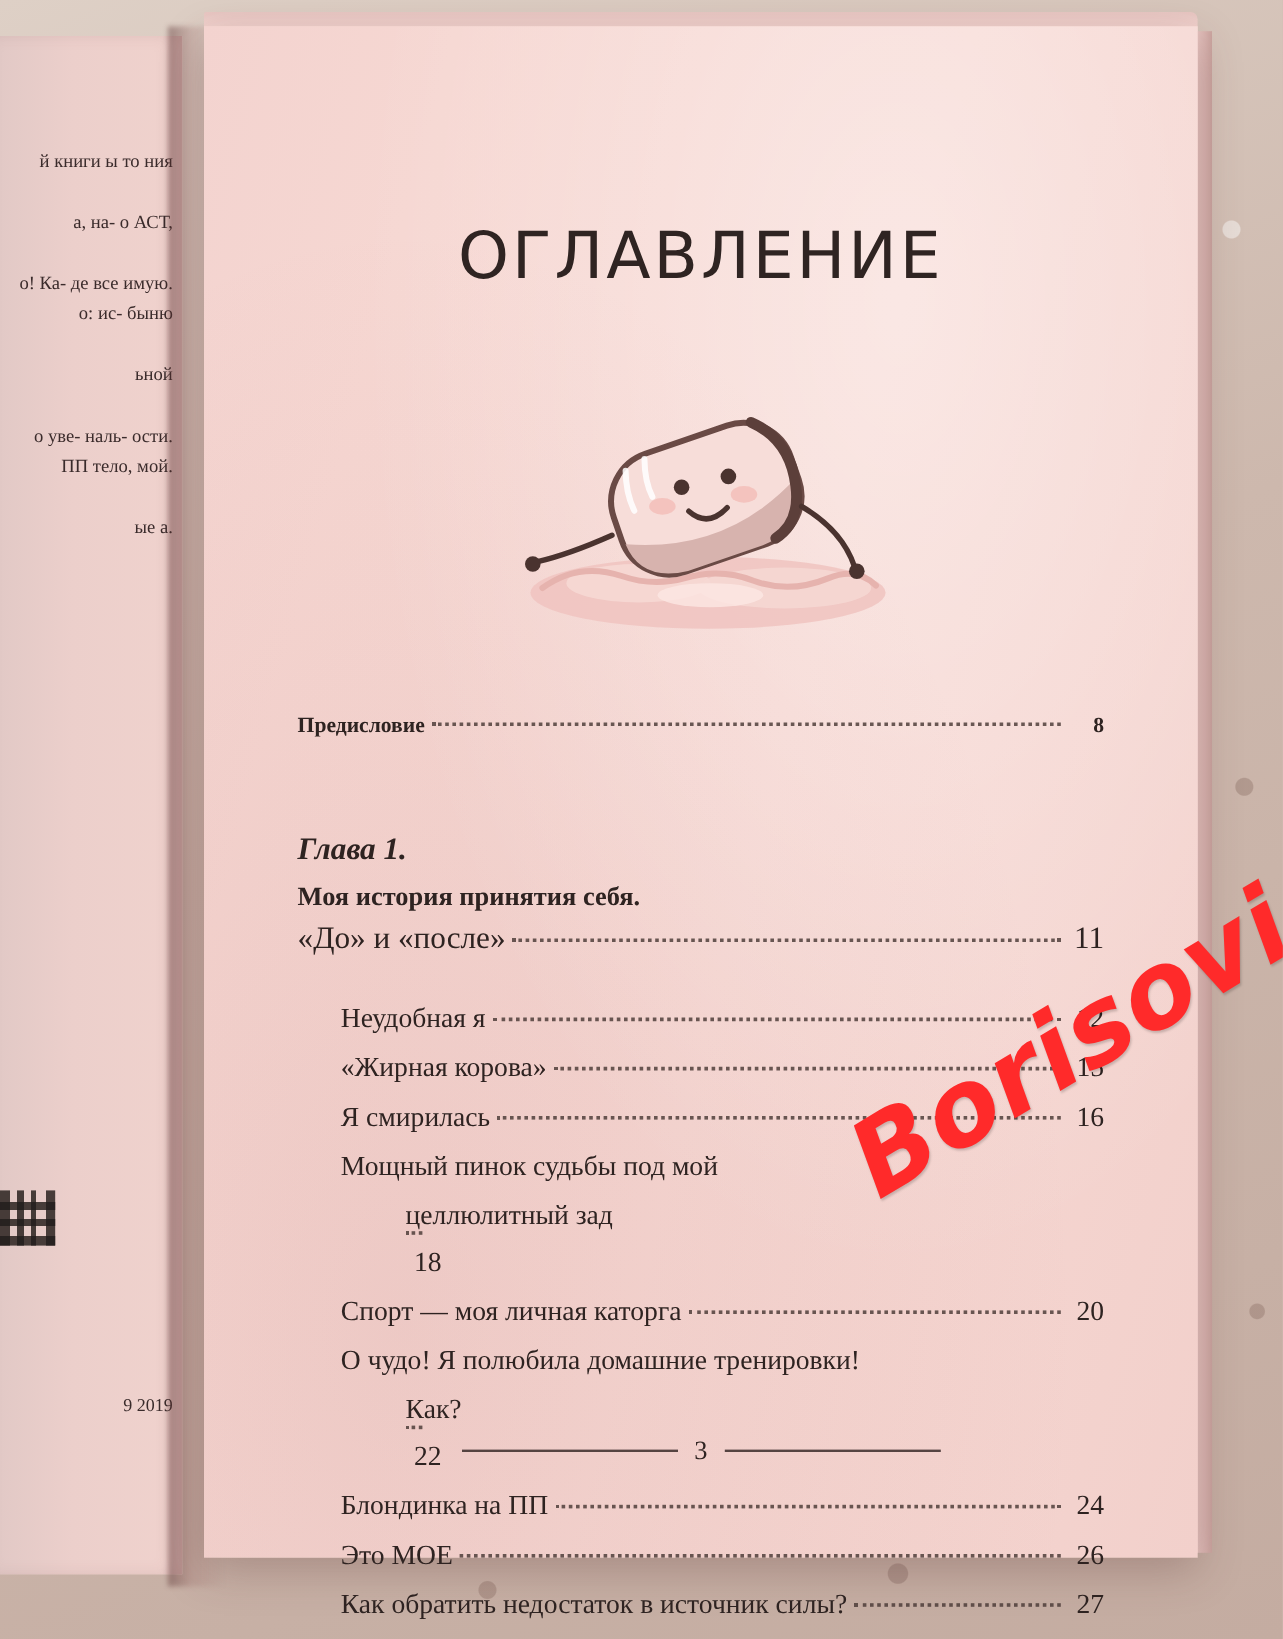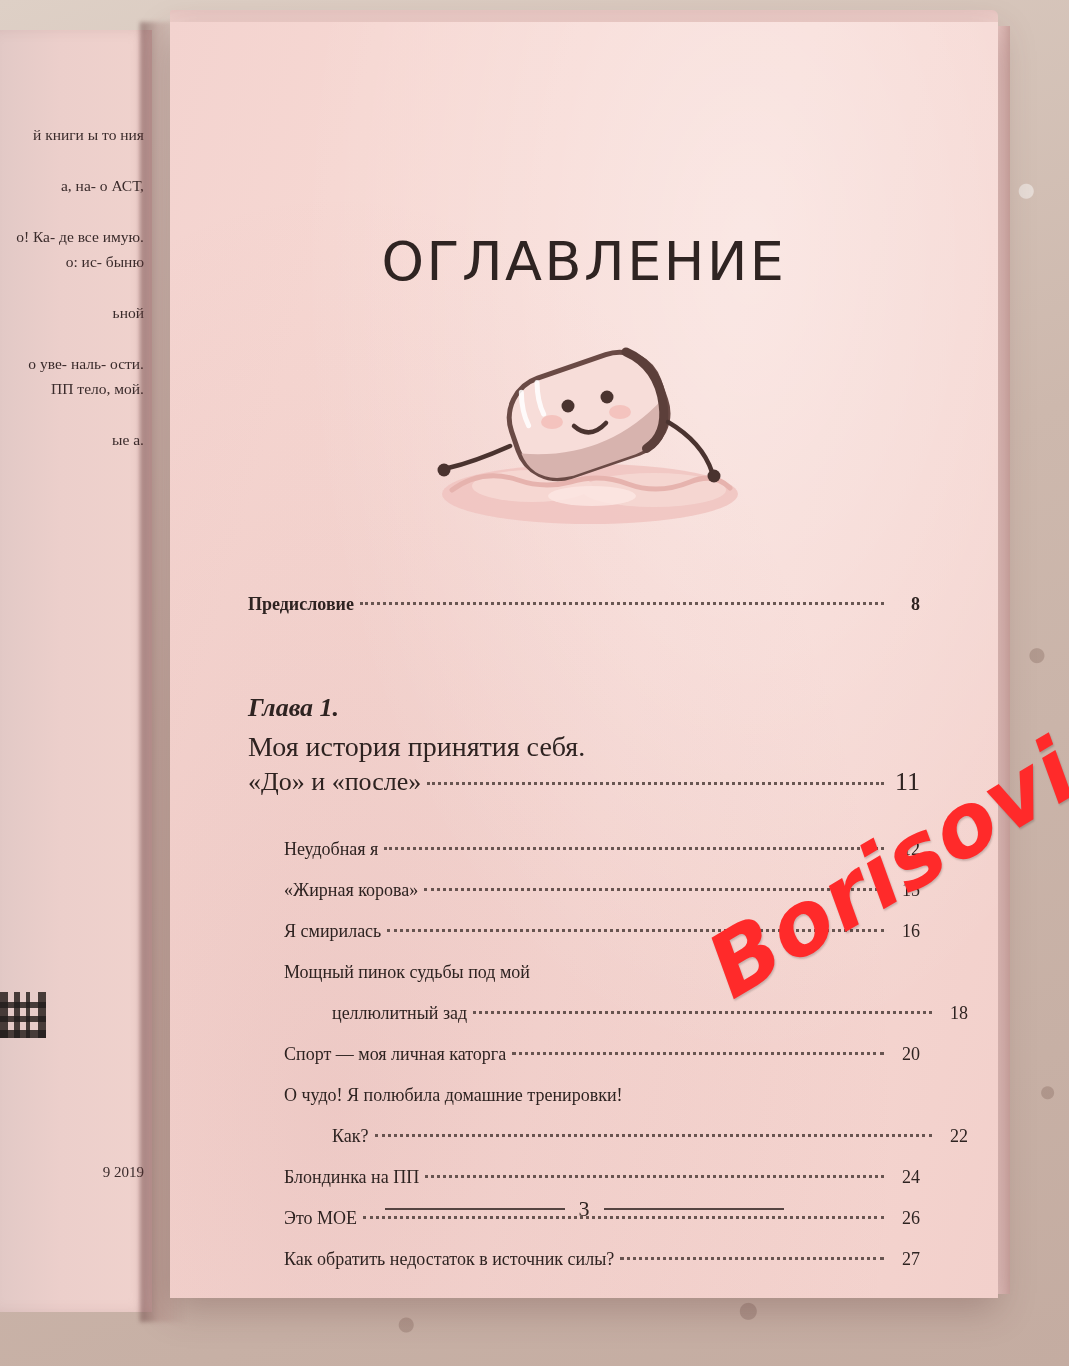--- a/index.html
+++ b/index.html
@@ -149,21 +149,20 @@
     position: absolute;
     left: 0;
     right: 0;
     top: 160px;
     text-align: center;
     font-family: "DejaVu Sans", sans-serif;
     font-weight: 400;
     font-size: 54px;
     letter-spacing: 2.5px;
     color: #2f2422;
-    margin-top: 48px;
   }
 
   
   .illus {
     position: absolute;
     left: 212px;
     top: 272px;
     width: 420px;
     height: 250px;
   }
@@ -208,41 +207,42 @@
   }
   .chapter-num {
     font-family: "Liberation Serif", serif;
     font-weight: bold;
     font-style: italic;
     font-size: 26px;
     margin-bottom: 6px;
   }
   .chapter-title-line {
     font-family: "Liberation Serif", serif;
-    font-weight: normal;
-    font-size: 28px;
+    font-weight: bold;
+    font-size: 22px;
     line-height: 36px;
   }
   .chapter-title-line2 {
     font-family: "Liberation Serif", serif;
     font-weight: normal;
     font-size: 26px;
     margin-top: 2px;
   }
 
   .sub-list {
     margin-top: 34px;
     padding-left: 36px;
     font-family: "Liberation Serif", serif;
-    font-size: 18px;
+    font-size: 23px;
     line-height: 36px;
   }
   .sub-list .row { margin-bottom: 5px; }
   .sub-list .cont {
     padding-left: 48px;
+    flex-direction: column;
   }
 
   
   .folio {
     position: absolute;
     left: 0;
     right: 0;
     bottom: 76px;
     display: flex;
     align-items: center;

